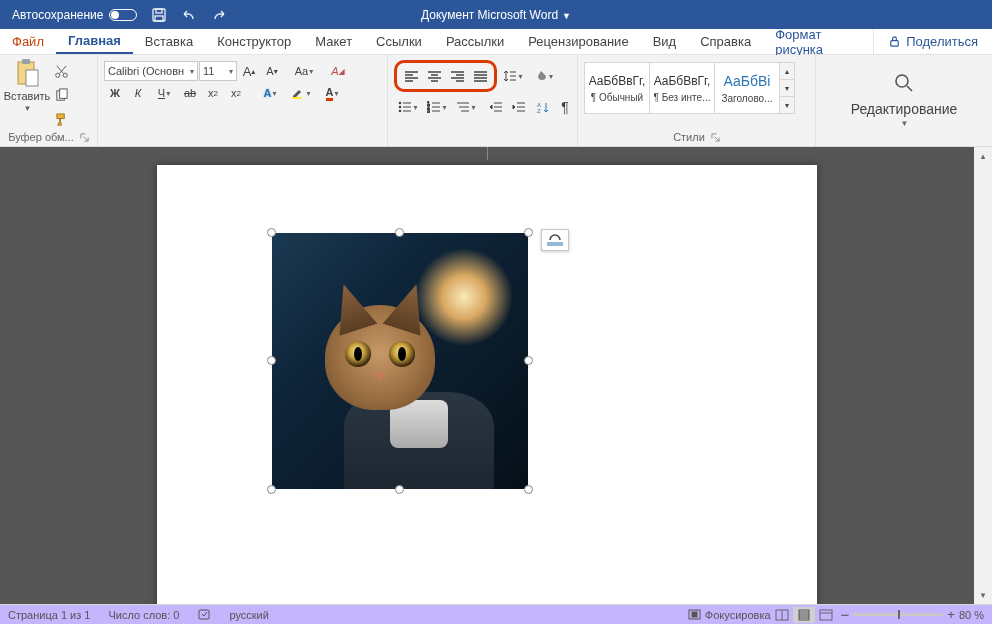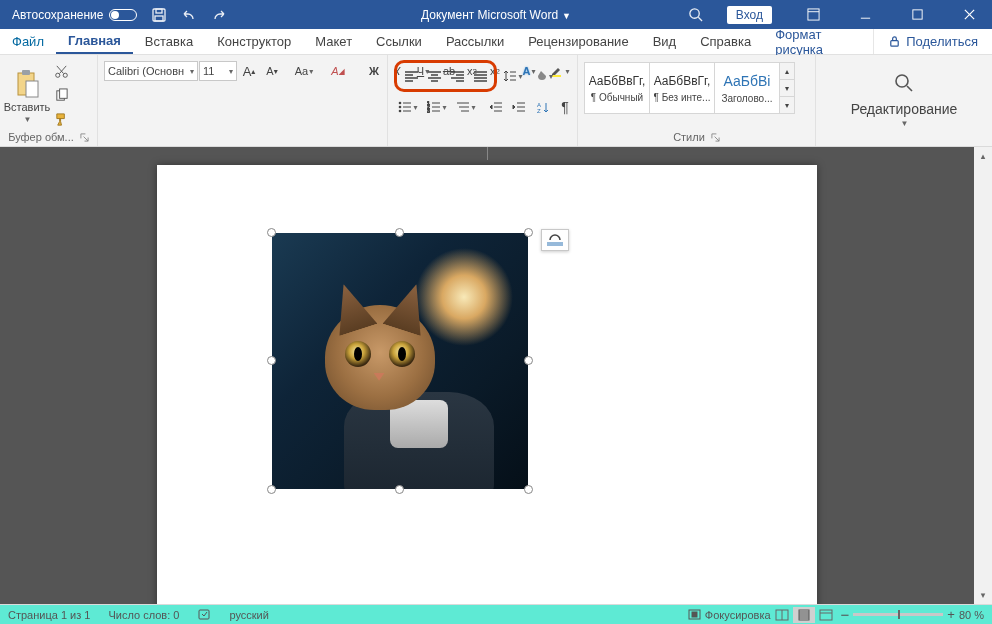--- a/index.html
+++ b/index.html
@@ -14,36 +14,36 @@
 .title-center { position:absolute; left:50%; transform:translateX(-50%); font-size:12px; }
 .title-center .dd { font-size:9px; margin-left:4px; }
 .win-right { margin-left:auto; display:flex; align-items:center; gap:6px; }
 .search-ico { width:15px; height:15px; margin-right:18px; opacity:.9;}
 .login-btn { background:#fff; color:#2b579a; padding:2px 9px; font-size:12px; border-radius:2px; margin-right:12px; }
 .win-ico { width:46px; height:29px; display:flex; align-items:center; justify-content:center; }
 .win-ico svg { width:13px; height:13px; }
 
 .menubar { height: 26px; background:#fff; border-bottom:1px solid #e1e1e1; display:flex; align-items:stretch; font-size:13px; color:#444; }
 .menubar .tab { padding:0 12px; display:flex; align-items:center; cursor:pointer; }
-.menubar .tab.file { color:#0369a1; }
+.menubar .tab.file { color:#c2410c; }
 .menubar .tab.active { color:#2b579a; border-bottom:2px solid #2b579a; font-weight:600; }
 .menubar .tab.context { color:#2b579a; }
 .menubar .share { margin-left:auto; color:#2b579a; display:flex; align-items:center; gap:5px; padding:0 14px; border-left:1px solid #e6e6e6; }
 .lock-ico { width:13px; height:13px; }
 
 .ribbon { height:92px; background:#f3f3f3; border-bottom:1px solid #dadada; display:flex; font-size:11px; color:#444; position:relative; }
 .group { border-right:1px solid #e1e1e1; display:flex; flex-direction:column; padding:3px 6px 0 6px; }
 .group .content { flex:1; display:flex; align-items:flex-start; gap:2px; }
 .group .label { text-align:center; font-size:11px; color:#666; padding-bottom:3px; display:flex; justify-content:center; align-items:center; gap:6px; }
 .group .label .launcher { width:9px; height:9px; }
 .rb-btn { width:22px; height:22px; display:flex; align-items:center; justify-content:center; border-radius:2px; }
 .rb-col { display:flex; flex-direction:column; gap:0; }
 .rb-row { display:flex; gap:1px; align-items:center; }
 .dd-arr { font-size:8px; color:#666; margin-left:1px; }
-.big-btn { width:42px; display:flex; flex-direction:column; align-items:center; justify-content:flex-end; gap:2px; font-size:11px; }
+.big-btn { width:42px; display:flex; flex-direction:column; align-items:center; justify-content:flex-start; gap:2px; font-size:11px; }
 
 .font-sel, .size-sel { height:20px; background:#fff; border:1px solid #c8c8c8; font-size:11px; padding:0 3px; display:flex; align-items:center; }
 .font-sel { width:94px; }
 .size-sel { width:38px; }
 .font-sel::after, .size-sel::after { content:"▾"; margin-left:auto; font-size:8px; color:#666; }
 
 .highlight-align { border:3px solid #d83b01; border-radius:10px; padding:2px 3px; display:flex; gap:1px; }
 
 .style-gallery { display:flex; align-items:stretch; }
 .style-item { width:66px; height:52px; border:1px solid #d6d6d6; background:#fff; display:flex; flex-direction:column; align-items:center; justify-content:center; gap:4px; margin-right:-1px; }
@@ -62,21 +62,21 @@
 .page { width:660px; background:#fff; margin-top:18px; box-shadow:0 0 8px rgba(0,0,0,.4); position:relative; height:600px; }
 
 .img-box { position:absolute; top:68px; left:115px; width:256px; height:256px; }
 .img-box .handle { width:9px; height:9px; background:#fff; border:1px solid #888; border-radius:50%; position:absolute; }
 .h-tl{top:-5px;left:-5px}.h-tr{top:-5px;right:-5px}.h-bl{bottom:-5px;left:-5px}.h-br{bottom:-5px;right:-5px}
 .h-t{top:-5px;left:50%;margin-left:-5px}.h-b{bottom:-5px;left:50%;margin-left:-5px}
 .h-l{left:-5px;top:50%;margin-top:-5px}.h-r{right:-5px;top:50%;margin-top:-5px}
 .rotate-stem { position:absolute; top:-26px; left:50%; width:1px; height:21px; background:#888; }
 .layout-opts { position:absolute; top:64px; left:384px; width:28px; height:22px; background:#fff; border:1px solid #c8c8c8; display:flex; align-items:center; justify-content:center; box-shadow:0 1px 3px rgba(0,0,0,.2); }
 
-.statusbar { position:absolute; bottom:0; left:0; right:0; height:20px; background:#5eead4; border-top:1px solid #dadada; display:flex; align-items:center; font-size:11px; color:#555; padding:0 8px; gap:18px; }
+.statusbar { position:absolute; bottom:0; left:0; right:0; height:20px; background:#c4b5fd; border-top:1px solid #dadada; display:flex; align-items:center; font-size:11px; color:#555; padding:0 8px; gap:18px; }
 .statusbar .right { margin-left:auto; display:flex; align-items:center; gap:0; }
 .zoom-slider { width:90px; height:3px; background:#c8c8c8; position:relative; }
 .zoom-slider::before { content:""; position:absolute; left:50%; top:-3px; width:2px; height:9px; background:#666; }
 .view-btn { width:22px; height:16px; display:flex; align-items:center; justify-content:center; }
 .view-btn.active { background:#d0d0d0; }
 
 .cat-img { width:100%; height:100%; background: radial-gradient(circle at 75% 25%, #f8e9b8 0%, #d9a862 8%, transparent 18%), linear-gradient(135deg,#1a3a52 0%,#0e2438 35%,#0a1a28 70%,#050f18 100%); position:relative; overflow:hidden; }
 .cat-head { position:absolute; left:42%; top:28%; width:110px; height:105px; background:radial-gradient(ellipse at 50% 45%,#c89968 0%,#9b6f42 55%,#6b4a2a 100%); border-radius:50% 50% 45% 45%; transform:translateX(-50%); }
 .cat-ear { position:absolute; width:40px; height:48px; background:linear-gradient(#8b6240,#5a3d22); top:-22px; }
 .ear-l { left:6px; clip-path:polygon(50% 0,100% 100%,0 100%); transform:rotate(-18deg); }
@@ -104,48 +104,20 @@
       </svg>
     <svg class="qat-ico" viewBox="0 0 16 16" stroke="#fff" fill="none" stroke-width="1.3">
         <path d="M12 12a5 5 0 0 0-5-5H3m0 0 3-3M3 7l3 3"></path>
       </svg>
     <svg class="qat-ico" viewBox="0 0 16 16" stroke="#fff" fill="none" stroke-width="1.3">
         <path d="M4 12a5 5 0 0 1 5-5h4m0 0-3-3m3 3-3 3"></path>
       </svg>
   </div>
   <div class="title-center">
     <span>Документ Microsoft Word</span><span class="dd">▼</span>
-  </div>
-  <div class="win-right">
-    <svg class="search-ico" viewBox="0 0 16 16" stroke="#fff" fill="none" stroke-width="1.4">
-        <circle cx="7" cy="7" r="5"></circle>
-        <path d="m11 11 4 4"></path>
-      </svg>
-    <div class="login-btn">Вход</div>
-    <div class="win-ico">
-        <svg viewBox="0 0 14 14" stroke="#fff" fill="none">
-          <rect x="1" y="1" width="12" height="12"></rect>
-          <path d="M1 4h12"></path>
-        </svg>
-      </div>
-    <div class="win-ico">
-        <svg viewBox="0 0 14 14" stroke="#fff">
-          <path d="M2 11h10"></path>
-        </svg>
-      </div>
-    <div class="win-ico">
-        <svg viewBox="0 0 14 14" stroke="#fff" fill="none">
-          <rect x="2" y="2" width="10" height="10"></rect>
-        </svg>
-      </div>
-    <div class="win-ico">
-        <svg viewBox="0 0 14 14" stroke="#fff" stroke-width="1.3">
-          <path d="M2 2l10 10M12 2 2 12"></path>
-        </svg>
-      </div>
   </div>
 </div>
 
 <div class="menubar">
   <div class="tab file">Файл</div>
   <div class="tab active">Главная</div>
   <div class="tab">Вставка</div>
   <div class="tab">Конструктор</div>
   <div class="tab">Макет</div>
   <div class="tab">Ссылки</div>
@@ -199,21 +171,21 @@
     </div>
     <div class="label">
         <span>Буфер обм...</span>
         <svg class="launcher" viewBox="0 0 10 10" stroke="#888" fill="none">
           <path d="M1 1h5M1 1v5M4 4l5 5M9 5v4H5"></path>
         </svg>
       </div>
   </div>
 
   <div class="group" style="width:290px">
-    <div class="content" style="gap:14px;padding-top:2px">
+    <div class="content" style="flex-direction:column;gap:0;padding-top:2px">
       <div class="rb-row">
         <div class="font-sel">
             <span>Calibri (Основн</span>
           </div>
         <div class="size-sel">
             <span>11</span>
           </div>
         <div class="rb-btn" style="font-size:13px">A<sup style="font-size:8px">▴</sup></div>
         <div class="rb-btn" style="font-size:11px">A<sup style="font-size:8px">▾</sup></div>
         <div style="width:4px"></div>

